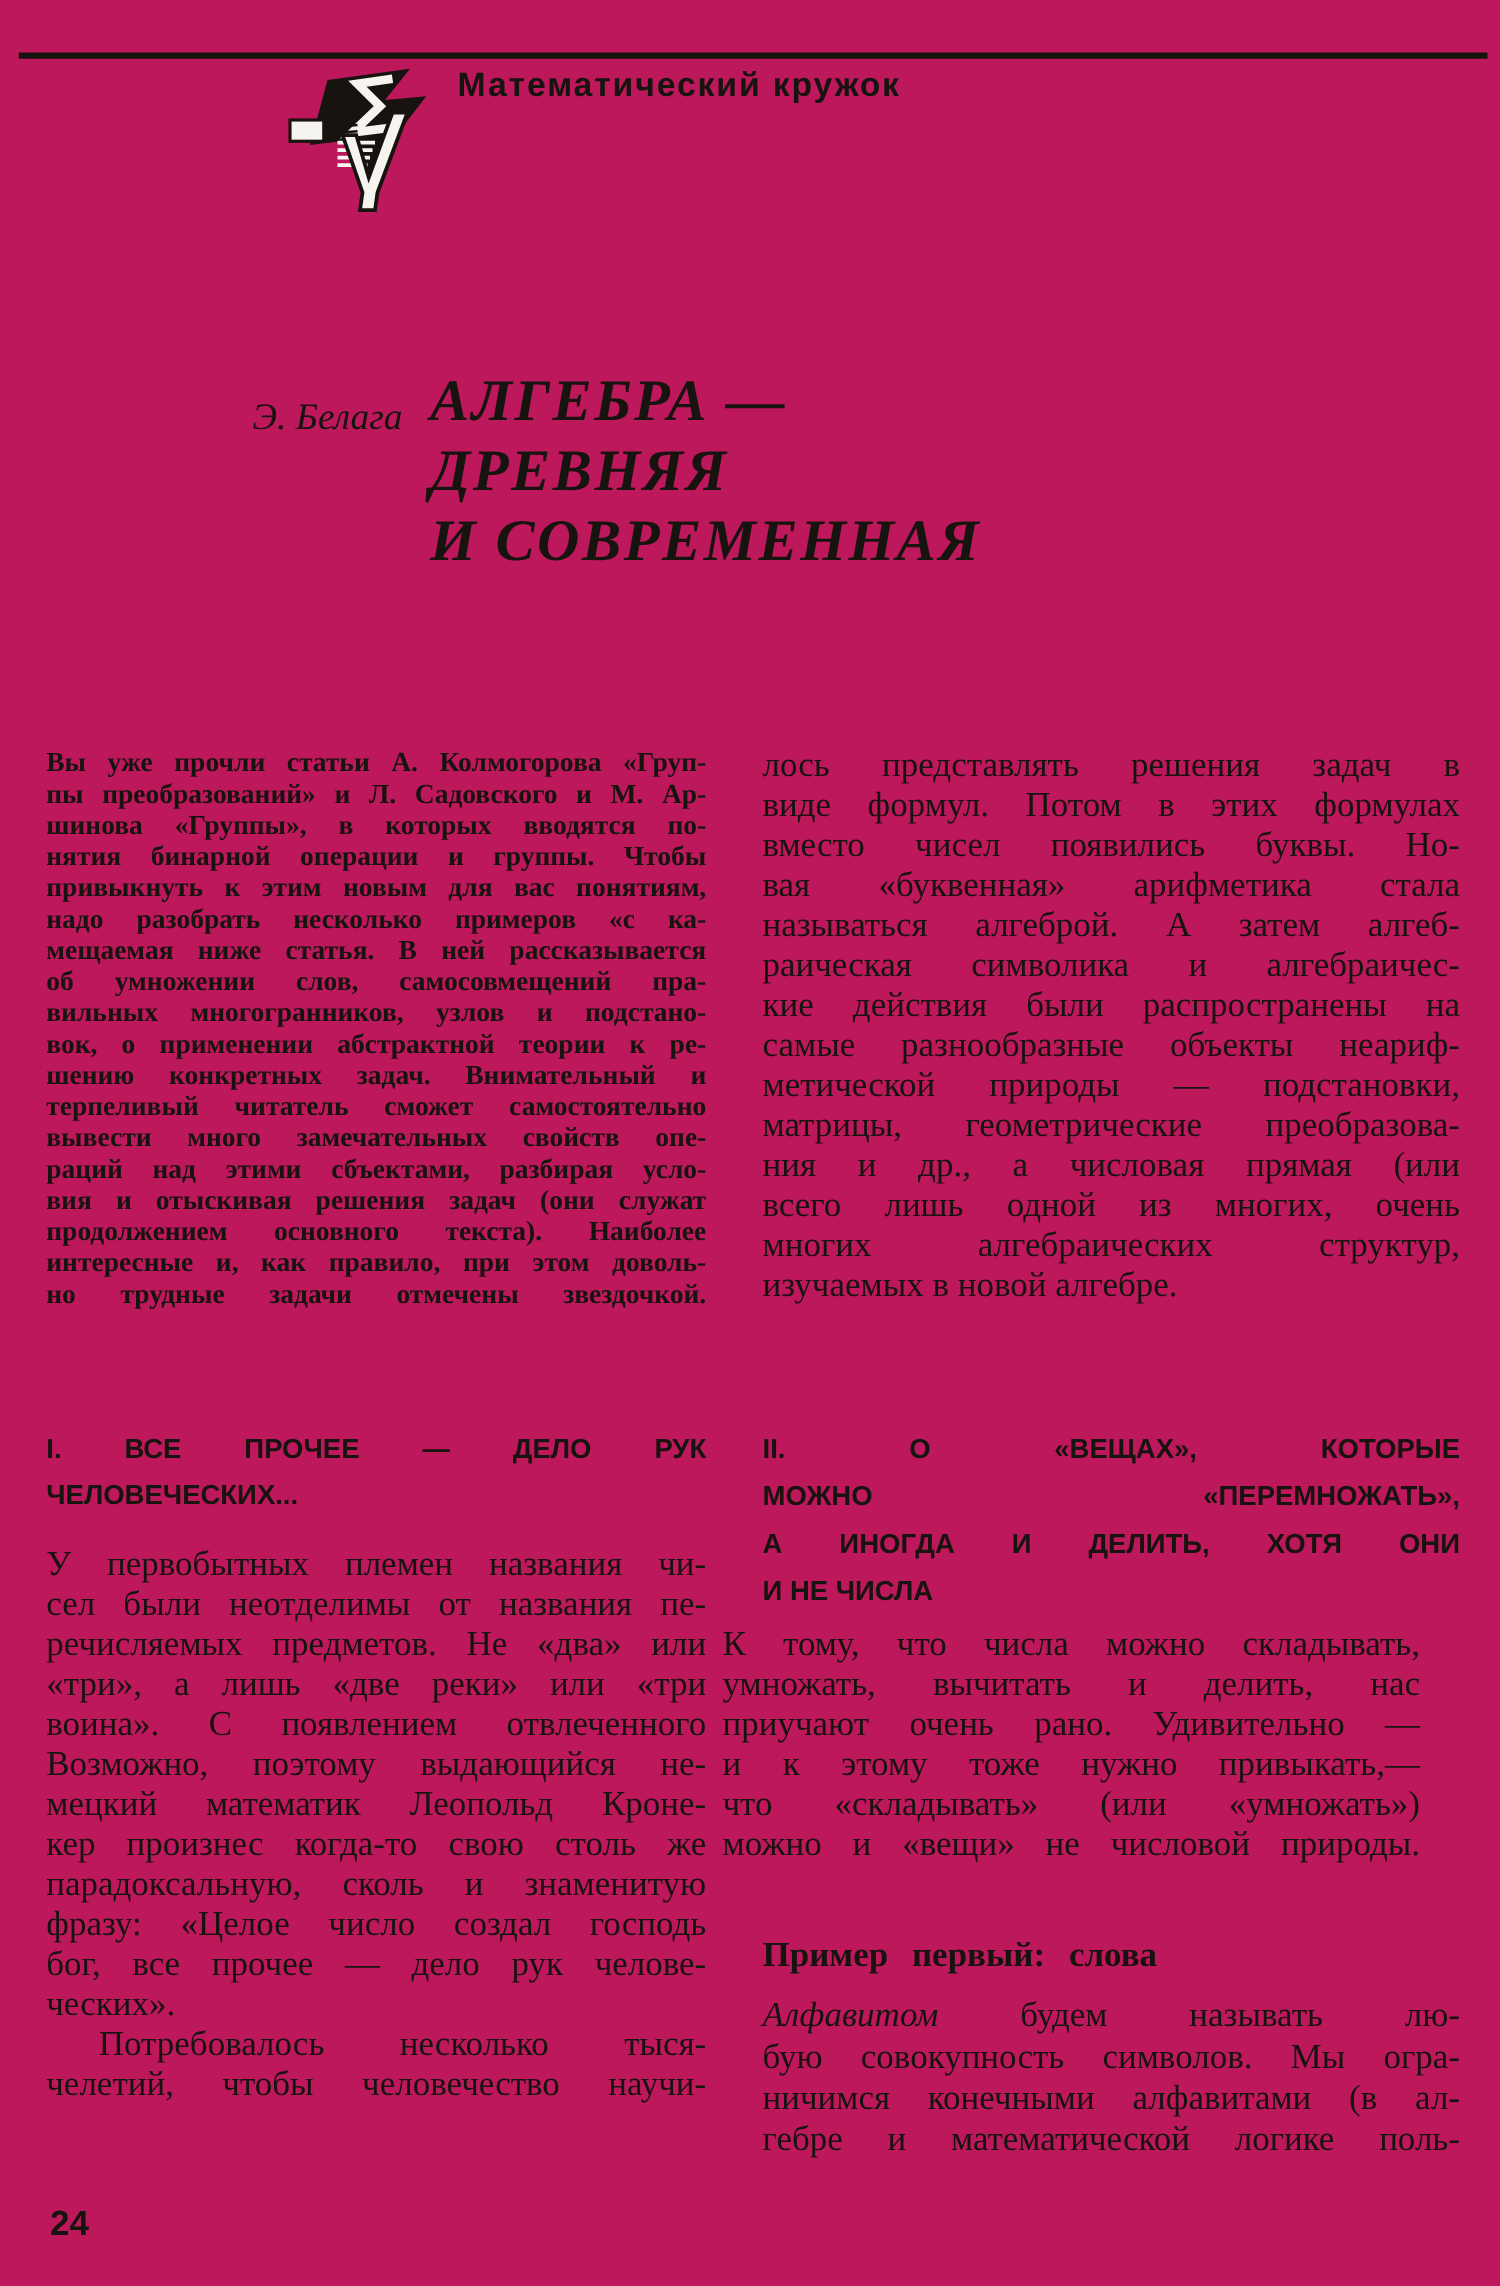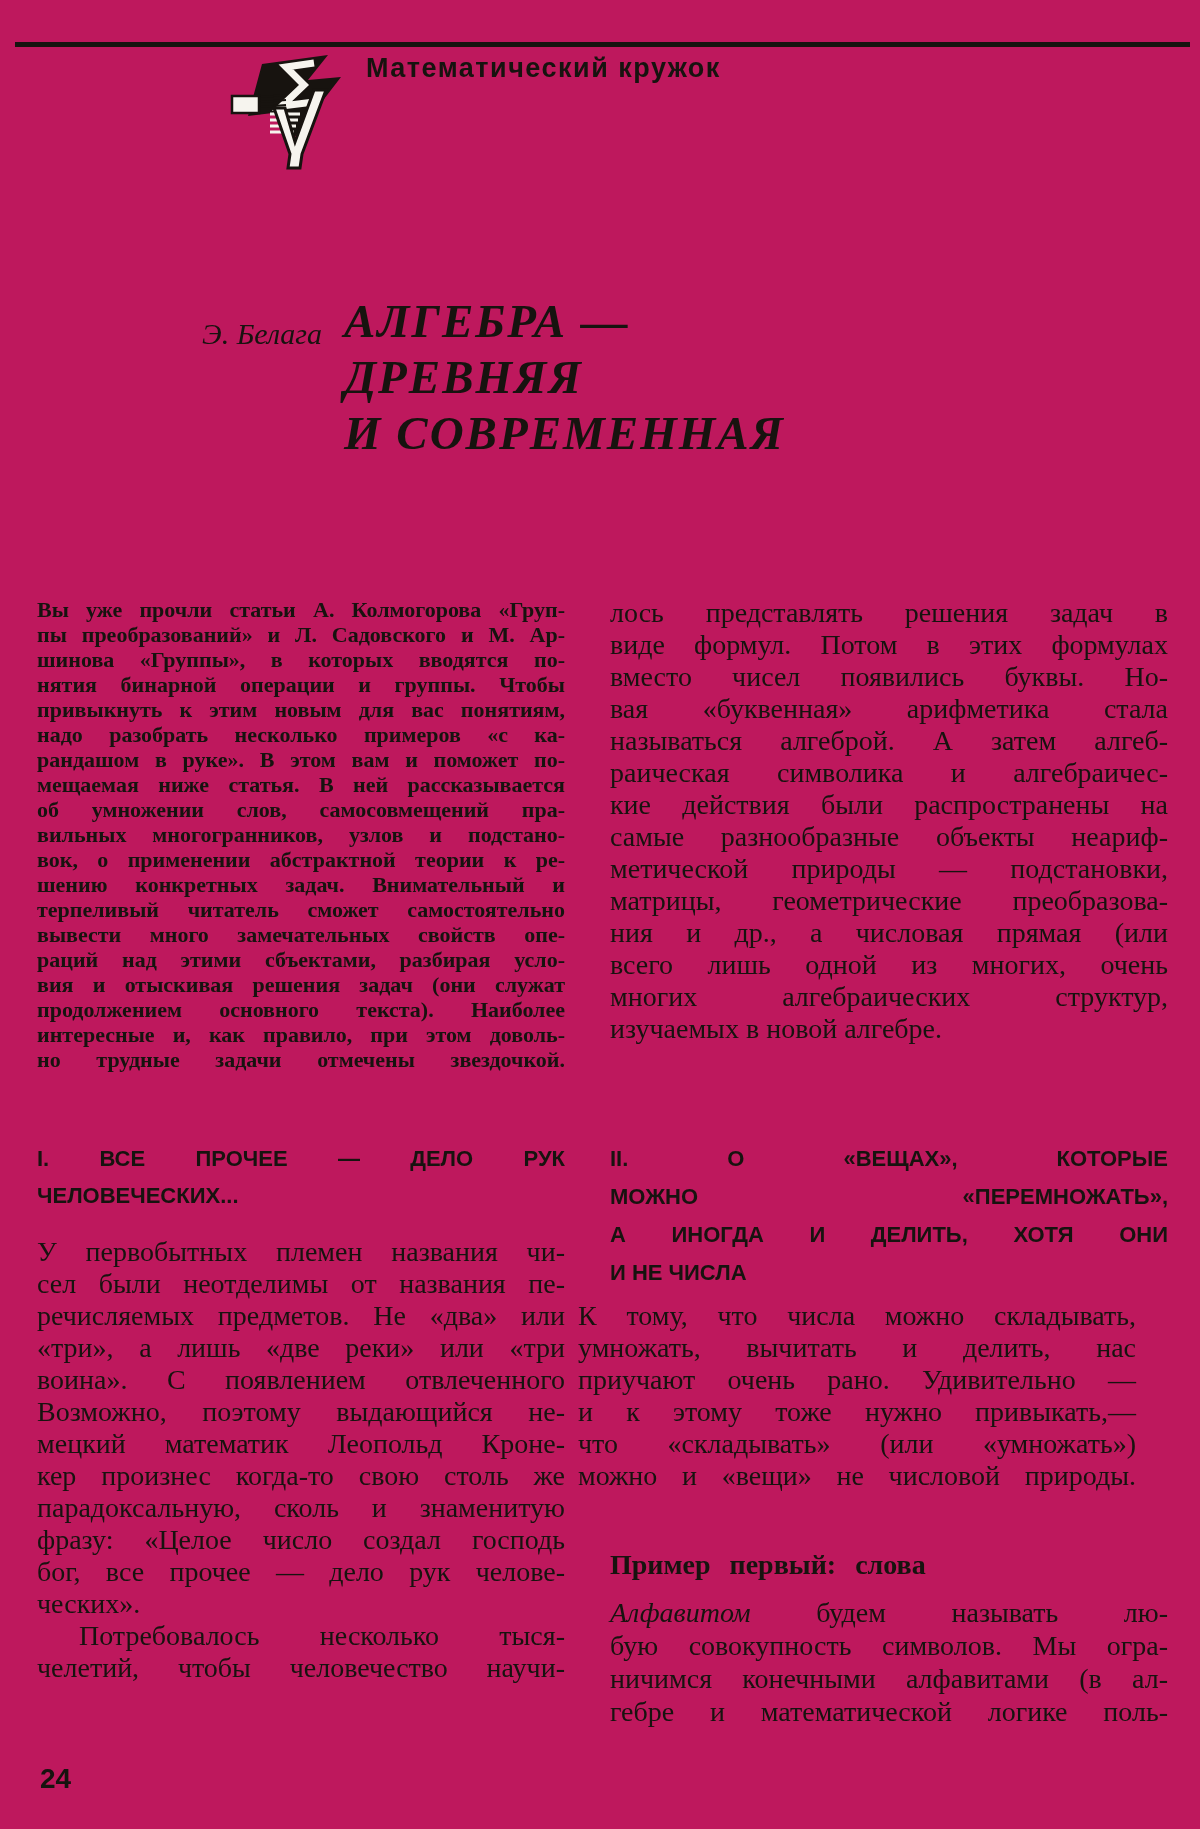--- a/index.html
+++ b/index.html
@@ -82,21 +82,20 @@
       <div class="line">И СОВРЕМЕННАЯ</div>
     </div>
 
   <div class="col intro">
       <div class="line">Вы уже прочли статьи А. Колмогорова «Груп-</div>
       <div class="line">пы преобразований» и Л. Садовского и М. Ар-</div>
       <div class="line">шинова «Группы», в которых вводятся по-</div>
       <div class="line">нятия бинарной операции и группы. Чтобы</div>
       <div class="line">привыкнуть к этим новым для вас понятиям,</div>
       <div class="line">надо разобрать несколько примеров «с ка-</div>
-      <div class="line">рандашом в руке». В этом вам и поможет по-</div>
       <div class="line">мещаемая ниже статья. В ней рассказывается</div>
       <div class="line">об умножении слов, самосовмещений пра-</div>
       <div class="line">вильных многогранников, узлов и подстано-</div>
       <div class="line">вок, о применении абстрактной теории к ре-</div>
       <div class="line">шению конкретных задач. Внимательный и</div>
       <div class="line">терпеливый читатель сможет самостоятельно</div>
       <div class="line">вывести много замечательных свойств опе-</div>
       <div class="line">раций над этими сбъектами, разбирая усло-</div>
       <div class="line">вия и отыскивая решения задач (они служат</div>
       <div class="line">продолжением основного текста). Наиболее</div>

